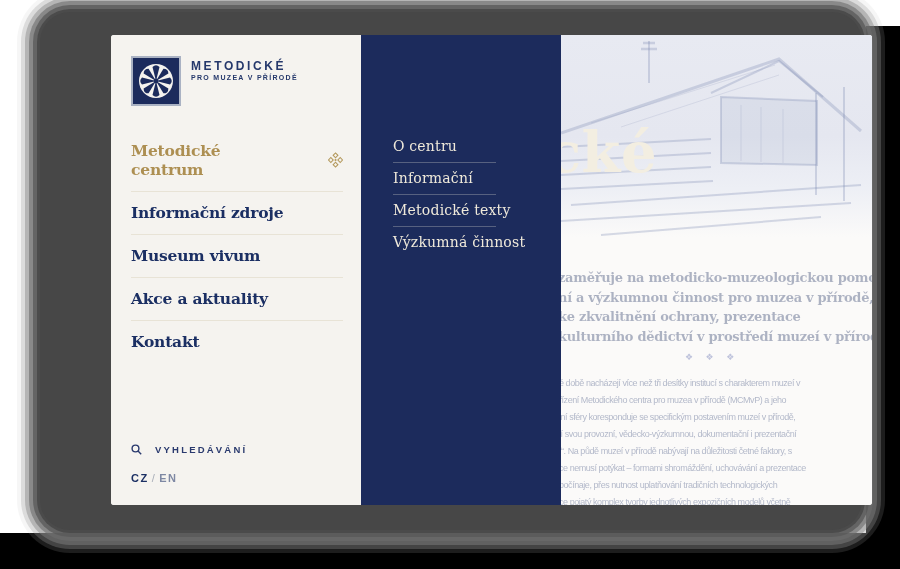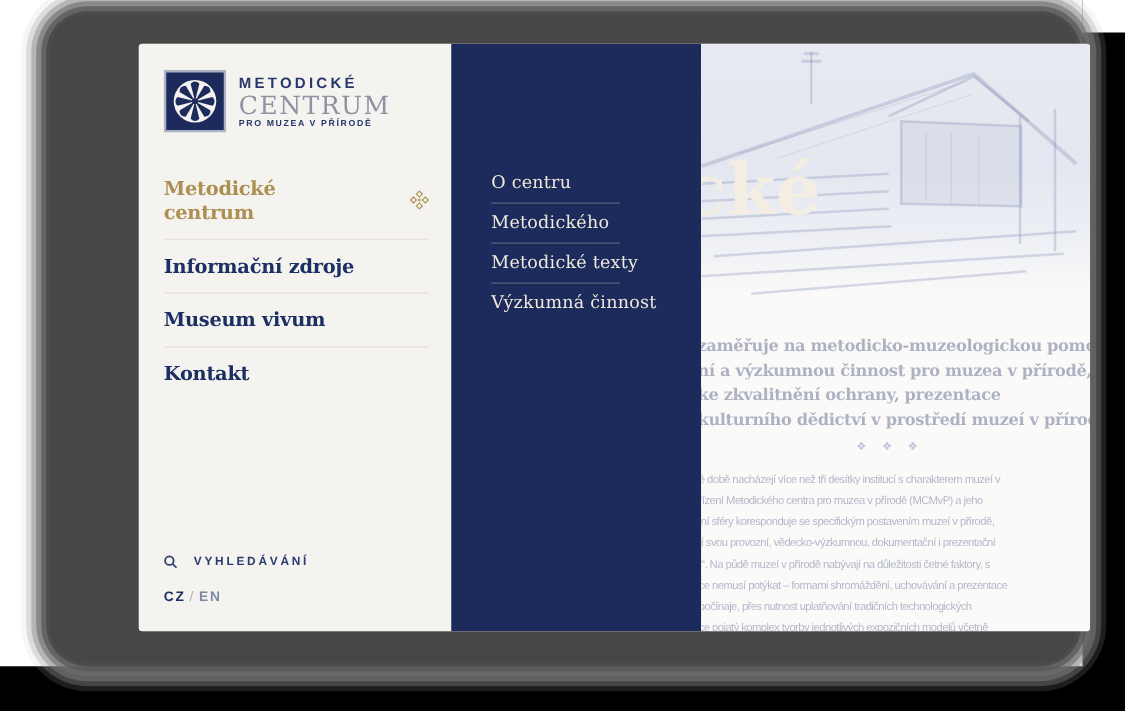--- a/index.html
+++ b/index.html
@@ -107,21 +107,20 @@
             <path d="M25 25 L21.5 11 Q25 7.5 28.5 11 Z" transform="rotate(135 25 25)"></path>
             <path d="M25 25 L21.5 11 Q25 7.5 28.5 11 Z" transform="rotate(180 25 25)"></path>
             <path d="M25 25 L21.5 11 Q25 7.5 28.5 11 Z" transform="rotate(225 25 25)"></path>
             <path d="M25 25 L21.5 11 Q25 7.5 28.5 11 Z" transform="rotate(270 25 25)"></path>
             <path d="M25 25 L21.5 11 Q25 7.5 28.5 11 Z" transform="rotate(315 25 25)"></path>
             <circle cx="25" cy="25" r="2.4"></circle>
           </g>
         </svg>
         <div class="logo-text">
           <div class="logo-l1">METODICKÉ</div>
-          <div class="logo-l2">CENTRUM</div>
           <div class="logo-l3">PRO MUZEA V PŘÍRODĚ</div>
         </div>
       </div>
 
       <ul class="nav">
         <li class="active">
           <span>Metodické centrum</span>
           <svg width="16" height="16" viewBox="0 0 16 16">
             <g fill="none" stroke="#b59a5e" stroke-width="1.1">
               <rect x="6.2" y="1.2" width="3.6" height="3.6" transform="rotate(45 8 3)"></rect>
@@ -132,41 +131,44 @@
             <rect x="7" y="7" width="2" height="2" transform="rotate(45 8 8)" fill="#b59a5e"></rect>
           </svg>
         </li>
         <li>
           <span>Informační zdroje</span>
         </li>
         <li>
           <span>Museum vivum</span>
         </li>
         <li>
+          <span>Akce a aktuality</span>
+        </li>
+        <li>
           <span>Kontakt</span>
         </li>
       </ul>
 
       <div class="search">
         <svg width="11" height="11" viewBox="0 0 11 11">
           <circle cx="4.5" cy="4.5" r="3.4" fill="none" stroke="#2a3a6e" stroke-width="1.4"></circle>
           <line x1="7" y1="7" x2="10.2" y2="10.2" stroke="#2a3a6e" stroke-width="1.4"></line>
         </svg>
         <span class="search-label">VYHLEDÁVÁNÍ</span>
       </div>
 
       <div class="lang">
         <span class="cz">CZ</span><span class="sep">/</span><span class="en">EN</span>
       </div>
     </div>
 
     <div class="panel">
       <div class="sub-item">O centru</div>
       <div class="sub-div"></div>
-      <div class="sub-item">Metodického</div>
+      <div class="sub-item">Informační</div>
       <div class="sub-div"></div>
       <div class="sub-item">Metodické texty</div>
       <div class="sub-div"></div>
       <div class="sub-item">Výzkumná činnost</div>
     </div>
 
     <div class="main">
       <div class="hero">
         <svg width="311" height="202" viewBox="0 0 311 202">
           <g stroke="rgba(125,140,180,0.30)" fill="none" stroke-width="2">

